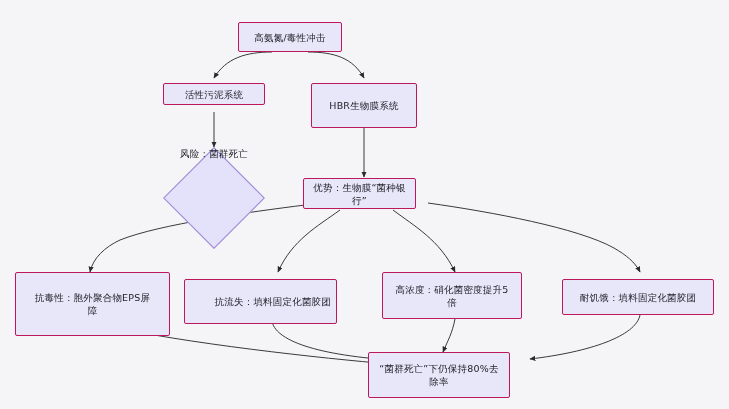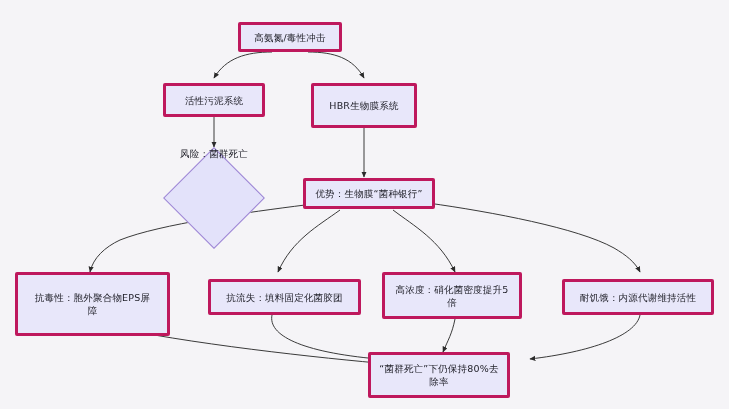--- a/index.html
+++ b/index.html
@@ -26,21 +26,21 @@
     left: 0;
     top: 0;
     width: 729px;
     height: 409px;
     pointer-events: none;
   }
   .node {
     position: absolute;
     box-sizing: border-box;
     background: #e8e7fa;
-    border: 3px solid #be185d;
+    border: 1px solid #be185d;
     border-radius: 2px;
     color: #1d1d26;
     font-size: 9.5px;
     line-height: 13px;
     text-align: center;
     display: flex;
     align-items: center;
     justify-content: center;
     padding: 2px 5px;
     letter-spacing: 0.2px;
@@ -116,53 +116,53 @@
       <path d="M455,319 C452,334 448,340 443,352"></path>
 
       <path d="M640,315 C636,336 590,352 530,359"></path>
     </g>
   </svg>
 
   <div class="node" style="left:238px; top:22px; width:104px; height:30px;">
     <span class="node-label">高氨氮/毒性冲击</span>
   </div>
 
-  <div class="node" style="left:163px; top:83px; width:102px; height:34px;">
+  <div class="node" style="left:163px; top:83px; width:102px; height:22px;">
     <span class="node-label">活性污泥系统</span>
   </div>
 
   <div class="node" style="left:311px; top:83px; width:106px; height:45px;">
     <span class="node-label">HBR生物膜系统</span>
   </div>
 
   <div class="diamond-wrap" style="left:163px; top:147px; width:102px; height:102px;">
     <div class="diamond-shape"></div>
     <span class="diamond-label">风险：菌群死亡</span>
   </div>
 
-  <div class="node" style="left:303px; top:178px; width:132px; height:31px;">
+  <div class="node" style="left:303px; top:178px; width:113px; height:31px;">
     <span class="node-label">优势：生物膜“菌种银行”</span>
   </div>
 
   <div class="node" style="left:15px; top:272px; width:155px; height:64px;">
     <span class="node-label">抗毒性：胞外聚合物EPS屏
 障</span>
   </div>
 
-  <div class="node" style="left:208px; top:279px; width:153px; height:36px;">
+  <div class="node" style="left:184px; top:279px; width:153px; height:45px;text-align:right;">
     <span class="node-label">抗流失：填料固定化菌胶团</span>
   </div>
 
   <div class="node" style="left:382px; top:272px; width:140px; height:47px;">
     <span class="node-label">高浓度：硝化菌密度提升5
 倍</span>
   </div>
 
   <div class="node" style="left:562px; top:279px; width:152px; height:36px;">
-    <span class="node-label">耐饥饿：内源代谢维持活性</span>
+    <span class="node-label">耐饥饿：填料固定化菌胶团</span>
   </div>
 
   <div class="node" style="left:368px; top:352px; width:142px; height:46px;">
     <span class="node-label">“菌群死亡”下仍保持80%去
 除率</span>
   </div>
 
 </div>
 
 </body></html>

